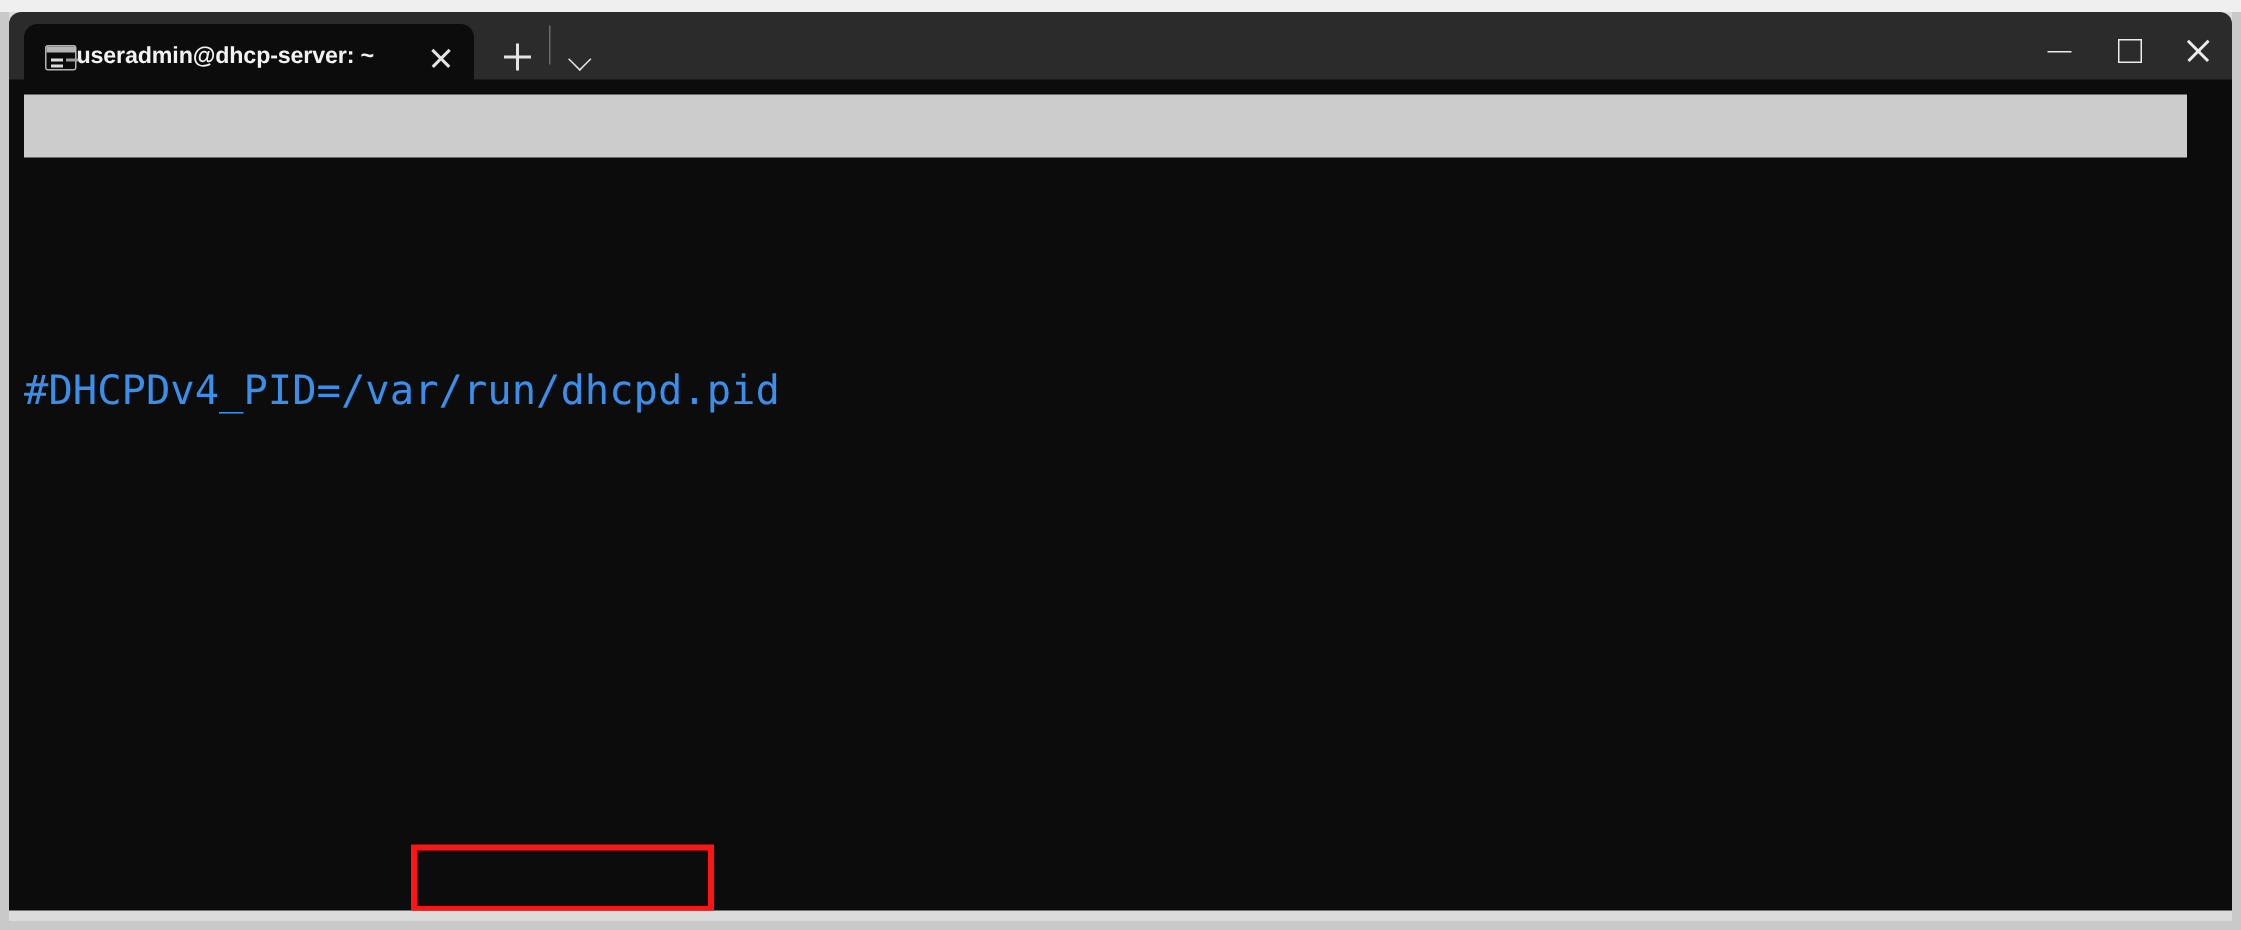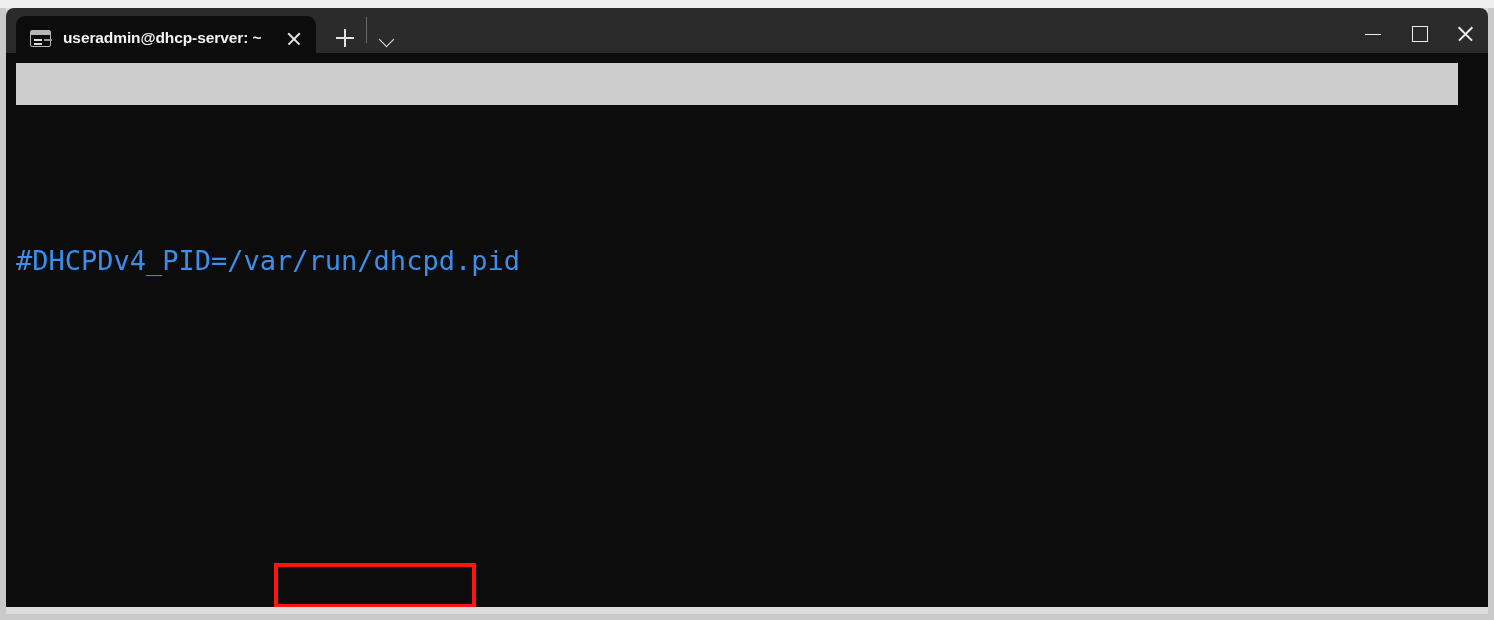--- a/index.html
+++ b/index.html
@@ -37,21 +37,20 @@
     position: relative;
     margin-left: 10px;
     height: 44px;
     min-width: 300px;
     background: #0c0c0c;
     border-top-left-radius: 9px;
     border-top-right-radius: 9px;
     display: flex;
     align-items: center;
     padding: 0 6px 0 14px;
-    gap: 12px;
   }
 
   .tab-icon {
     width: 21px;
     height: 17px;
     background: #0c0c0c;
     border: 1.5px solid #b5b5b5;
     border-radius: 2px;
     position: relative;
     flex: none;

